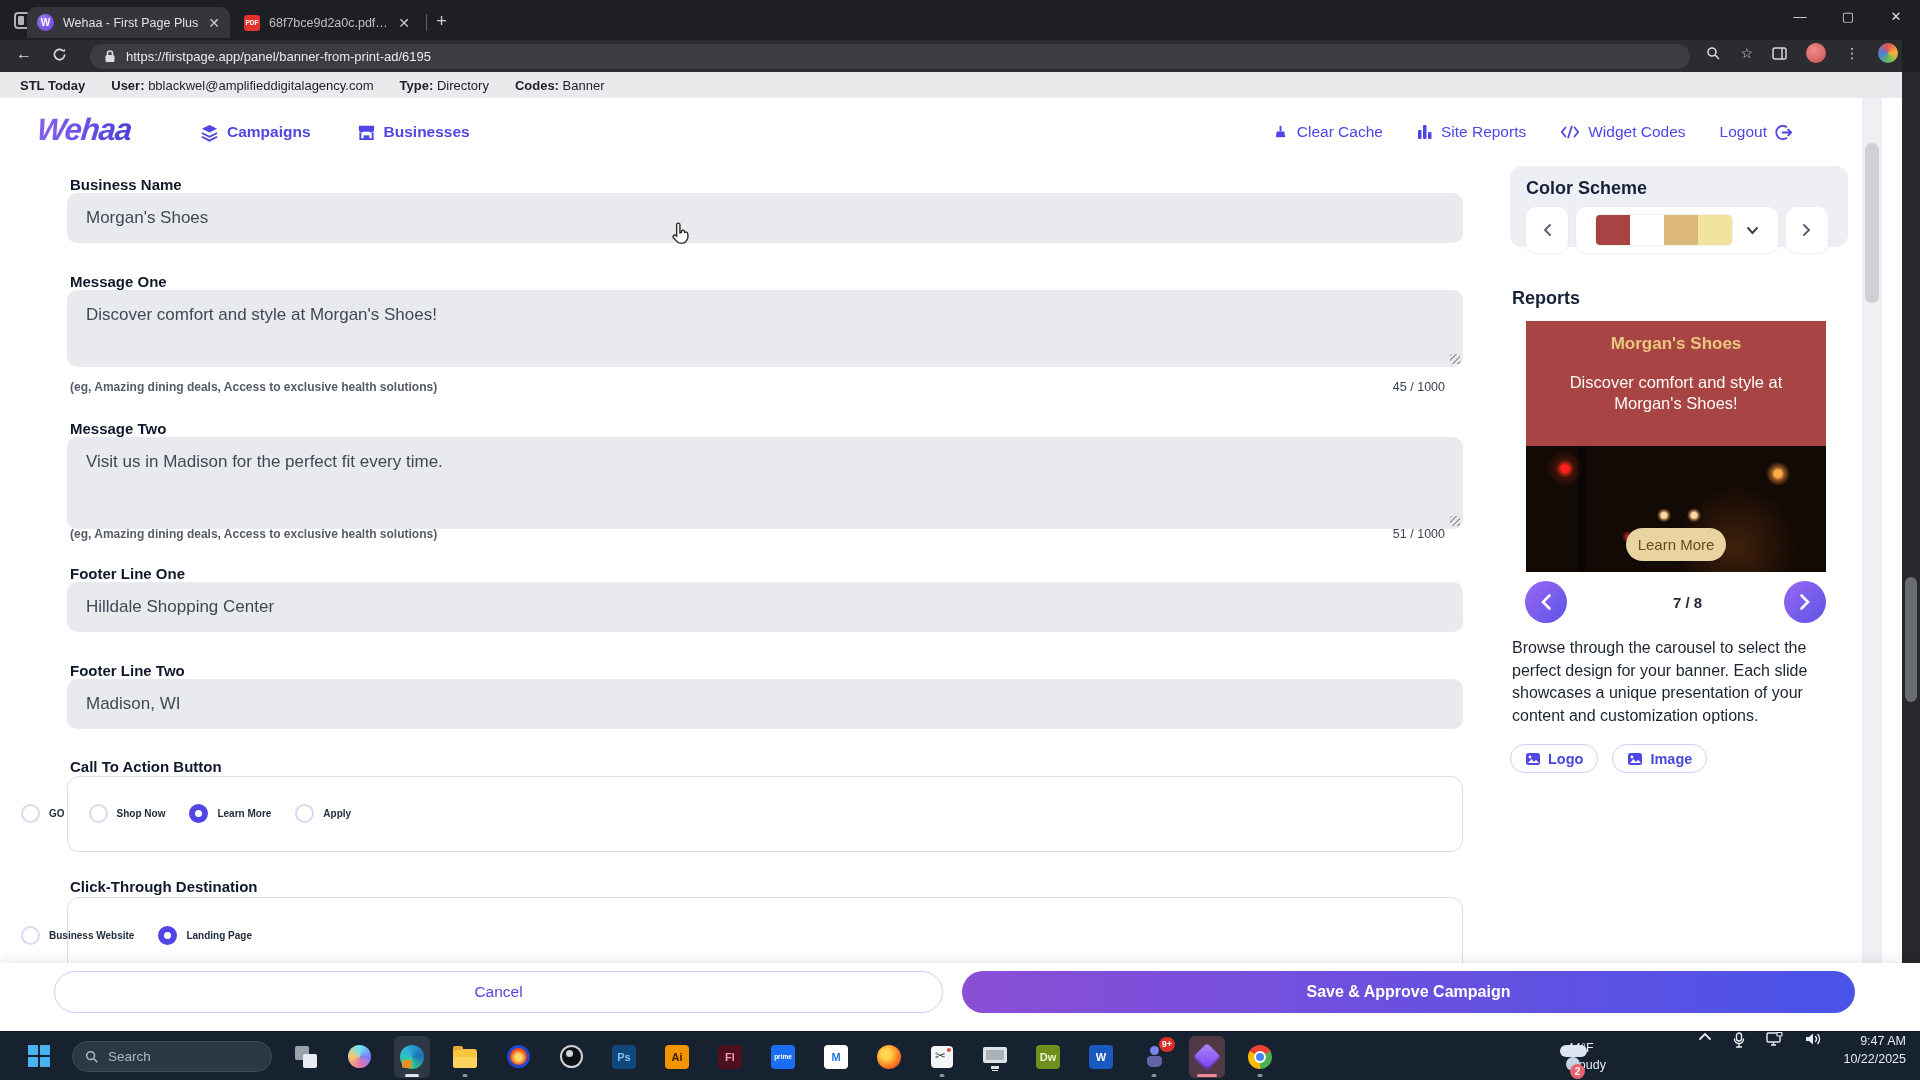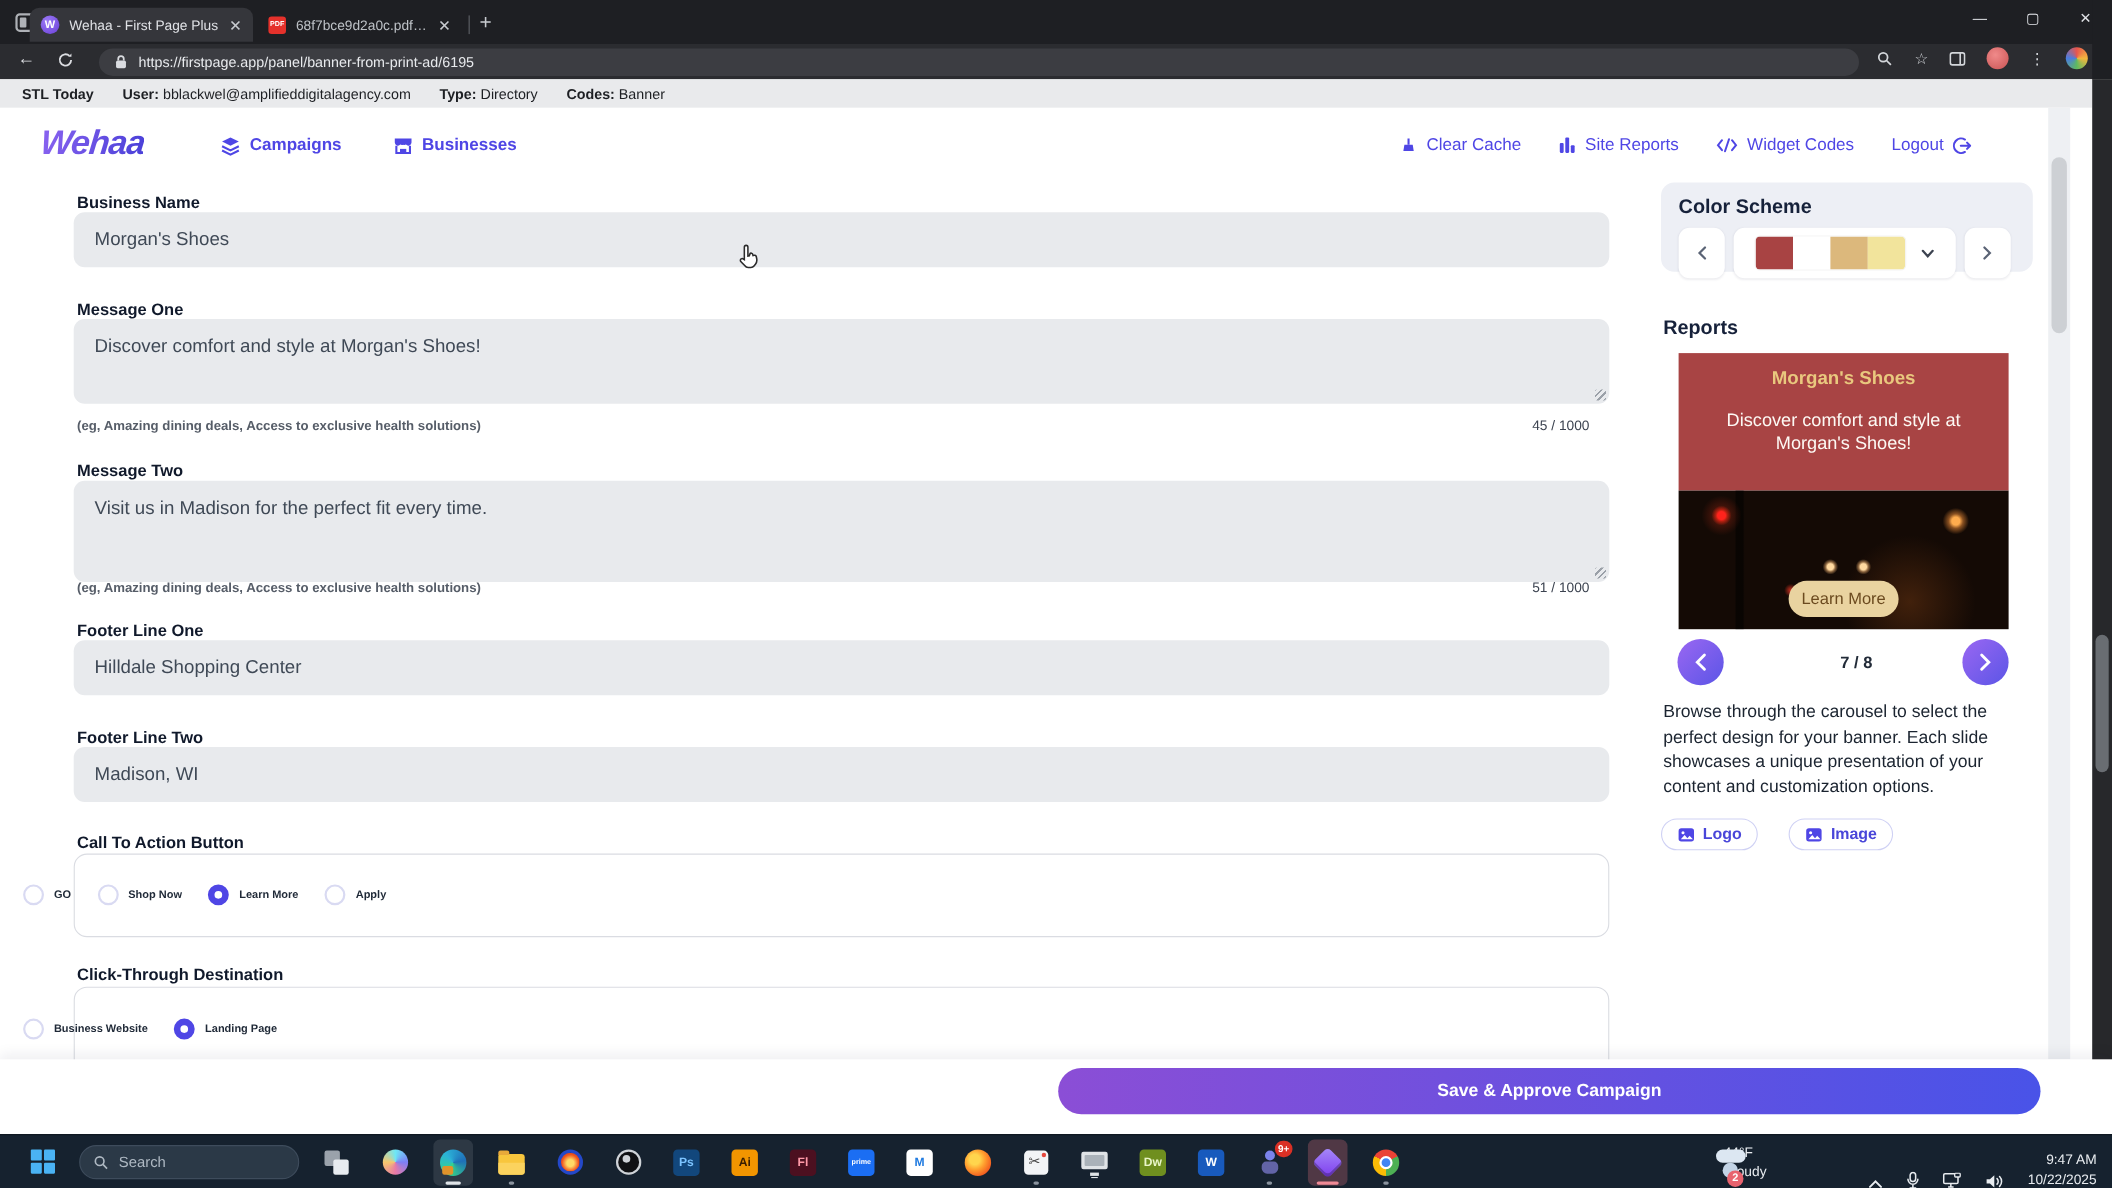--- a/index.html
+++ b/index.html
@@ -89,21 +89,21 @@
       radial-gradient(circle 7px at 56% 55%, #ffd9a0 0 40%, rgba(255,190,120,.5) 65%, transparent 100%),
       radial-gradient(circle 6px at 34% 72%, rgba(255,60,40,.8), transparent 100%),
       radial-gradient(circle 60px at 70% 80%, rgba(120,60,20,.45), transparent 100%),
       linear-gradient(90deg, transparent 17%, rgba(0,0,0,.55) 17.5%, rgba(0,0,0,.55) 19.5%, transparent 20%);
   }
   .banner-cta { position:absolute; left:50%; transform:translateX(-50%); bottom:11px; width:100px; height:33px; border-radius:17px; background:#e9d3a0; color:#6b4a1f; font-size:15px; font-weight:500; display:flex; align-items:center; justify-content:center; }
   .car-btn { position:absolute; width:42px; height:42px; border-radius:50%; background:linear-gradient(135deg,#9a67f2,#5b55e6); display:flex; align-items:center; justify-content:center; top:581px; }
   .car-prev { left:1525px; } .car-next { left:1784px; }
   .car-count { position:absolute; left:1526px; top:594px; width:300px; text-align:center; font-size:15px; font-weight:600; color:#222b38;padding-left:23px; }
   .tp-desc { position:absolute; left:1512px; top:637px; width:336px; font-size:16px; color:#1b2430; line-height:1.42; }
-  .pillrow { position:absolute; left:1510px; top:744px; display:flex; gap:28px; }
+  .pillrow { position:absolute; left:1510px; top:744px; display:flex; gap:14px; }
   .pill { height:29px; border:1.5px solid #cfd1f4; border-radius:15px; background:#fff; display:flex; align-items:center; gap:7px; padding:0 14px; color:#4946d9; font-size:14.5px; font-weight:600; }
 
   
   .inner-sb { position:absolute; left:1862px; top:98px; width:20px; height:865px; background:#eef0f3; }
   .inner-thumb { position:absolute; left:3px; top:45px; width:14px; height:160px; background:#cdd0d4; border-radius:7px; }
   .outer-sb { position:absolute; left:1902px; top:72px; width:18px; height:959px; background:#27282b; }
   .outer-thumb { position:absolute; left:3px; top:505px; width:12px; height:125px; background:#696d72; border-radius:6px; }
   .chrome-sb-cap { position:absolute; left:1902px; top:0; width:18px; height:72px; background:#1e1f23; }
 
   
@@ -146,21 +146,21 @@
   .art.monitor { width:24px; height:16px; background:#dfe3e6; border-radius:2px; position:relative; margin-top:-4px; }
   .art.monitor:before { content:""; position:absolute; left:3px; top:3px; right:3px; bottom:3px; background:#aab2b9; border-radius:1px; }
   .art.monitor:after { content:""; position:absolute; left:8px; bottom:-6px; width:8px; height:3px; background:#dfe3e6; box-shadow:0 3px 0 -1px #dfe3e6; }
   .art.teams { width:22px; height:22px; position:relative; }
   .art.teams:before { content:""; position:absolute; left:7px; top:0; width:9px; height:9px; border-radius:50%; background:#7b83eb; }
   .art.teams:after { content:""; position:absolute; left:4px; top:10px; width:15px; height:11px; border-radius:4px 4px 5px 5px; background:#6264a7; }
   .art.napp { width:20px; height:20px; background:linear-gradient(135deg,#a78bfa,#7c3aed); border-radius:4px; transform:rotate(45deg); box-shadow:inset -2px -2px 0 rgba(0,0,0,.25); }
   .art.chromeicn { width:24px; height:24px; border-radius:50%; background:conic-gradient(from -60deg, #ea4335 0 120deg, #4db054 0 240deg, #fbbc05 0 360deg); position:relative; }
   .art.chromeicn:before { content:""; position:absolute; left:6px; top:6px; width:12px; height:12px; border-radius:50%; background:#4285f4; border:2.5px solid #fff; box-sizing:border-box; }
 
-  .tray { position:absolute; right:14px; top:0; height:49px; display:flex; align-items:flex-end; gap:21px; color:#e8ecf0; }
+  .tray { position:absolute; right:14px; top:0; height:49px; display:flex; align-items:flex-start; gap:21px; color:#e8ecf0; }
   .weather { position:absolute; left:1558px; top:0; height:49px; display:flex; align-items:center; gap:9px; color:#e8ecf0; }
   .cloud { position:relative; width:30px; height:20px; }
   .cloud:before { content:""; position:absolute; left:2px; bottom:0; width:27px; height:12px; border-radius:7px; background:#dce7f2; }
   .cloud:after { content:""; position:absolute; left:8px; top:0; width:14px; height:14px; border-radius:50%; background:#c3d4e6; }
   .wbadge { position:absolute; left:12px; top:7px; width:15px; height:15px; border-radius:50%; background:#e8636f; color:#fff; font-size:10px; font-weight:bold; display:flex; align-items:center; justify-content:center; z-index:2; }
   .wtxt { font-size:12.5px; line-height:1.35; }
   .clock { text-align:right; font-size:12.5px; line-height:1.45; }
 
   .cursor { position:absolute; left:668px; top:220px; z-index:50; }
 </style>
@@ -403,20 +403,21 @@
   </div>
 
   <div class="inner-sb">
       <div class="inner-thumb"></div>
     </div>
   <div class="outer-sb">
       <div class="outer-thumb"></div>
     </div>
 
   <div class="bottombar">
+    <div class="btn-cancel">Cancel</div>
     <div class="btn-save">Save &amp; Approve Campaign</div>
   </div>
 
   <div class="taskbar">
     <div class="startbtn">
         <i></i>
         <i></i>
         <i></i>
         <i></i>
       </div>

